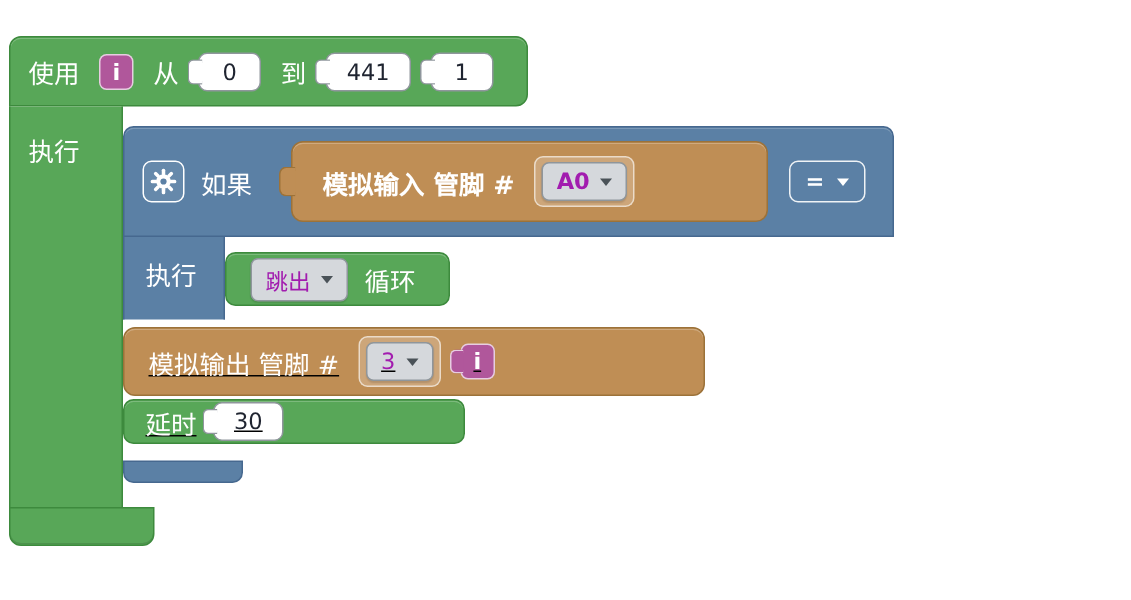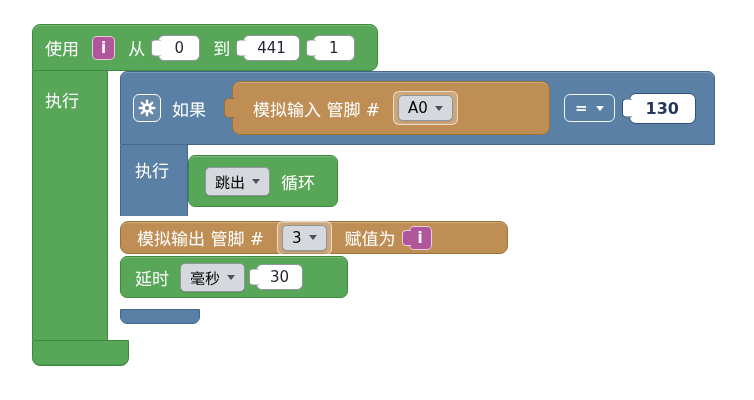--- a/index.html
+++ b/index.html
@@ -15,33 +15,33 @@
     --field-border:#8f969c;
     --navy-border:#2f4d77;
   }
   *{box-sizing:border-box;}
   body{margin:0;background:#fff;font-family:"DejaVu Sans","Liberation Sans",sans-serif;}
   .canvas{position:relative;width:754px;height:400px;background:#fff;overflow:hidden;}
 
   .block-label{color:#fff;font-size:17px;white-space:nowrap;}
 
   
-  .loop-block{position:absolute;left:32px;top:24px;display:flex;flex-direction:column;align-items:flex-start;}
+  .loop-block{position:absolute;left:6px;top:24px;display:flex;flex-direction:column;align-items:flex-start;}
   .loop-top{display:inline-flex;align-items:center;gap:13px;height:47px;padding:6px 22px 6px 12px;
     background:var(--loop-green);border:1px solid var(--green-border);border-radius:8px 8px 8px 0;
     box-shadow:inset 0 1px 0 rgba(255,255,255,.22);}
   .loop-body{display:flex;align-items:stretch;justify-content:center;}
   .loop-spine{flex:0 0 76px;background:var(--loop-green);border-left:1px solid var(--green-border);
     border-right:1px solid var(--green-border);padding:16px 0 0 12px;}
   .loop-statements{display:flex;flex-direction:column;align-items:flex-start;padding:0 0 16px 0;}
   .loop-bottom{width:97px;height:26px;background:var(--loop-green);border:1px solid var(--green-border);
     border-radius:0 0 8px 8px;box-shadow:inset 0 -1px 0 rgba(0,0,0,.12);}
 
   
-  .if-block{display:flex;flex-direction:column;align-items:flex-start;padding-left:12px;}
+  .if-block{display:flex;flex-direction:column;align-items:flex-start;margin-top:13px;}
   .if-header{display:inline-flex;align-items:center;min-height:74px;padding:8px 18px 8px 12px;
     background:var(--if-blue);border:1px solid var(--blue-border);border-radius:7px 7px 0 0;
     box-shadow:inset 0 1px 0 rgba(255,255,255,.2);}
   .if-section{display:flex;align-items:stretch;}
   .if-sec-spine{flex:0 0 68px;background:var(--if-blue);border-left:1px solid var(--blue-border);
     border-right:1px solid var(--blue-border);}
   .sec-do .if-sec-spine{padding:12px 0 0 14px;}
   .sec-else .if-sec-spine{padding:10px 0 0 14px;}
   .if-sec-stmts{display:flex;flex-direction:column;align-items:flex-start;}
   .sec-do .if-sec-stmts{padding:10px 0 9px 0;}
@@ -50,34 +50,34 @@
     border-radius:0 0 7px 7px;}
 
   .gear-btn{width:28px;height:28px;margin-right:11px;display:inline-flex;align-items:center;justify-content:center;
     border:1.6px solid #fff;border-radius:6px;background:rgba(255,255,255,.07);cursor:pointer;}
 
   .condition-wrap{display:flex;align-items:center;gap:14px;margin-left:26px;}
 
   
   .tan-block{position:relative;display:inline-flex;align-items:center;gap:13px;background:var(--io-tan);
     border:1px solid var(--tan-border);border-radius:8px;box-shadow:inset 0 1px 0 rgba(255,255,255,.25);}
-  .cond-tan{height:54px;padding:8px 20px;min-width:318px;}
+  .cond-tan{height:54px;padding:8px 20px;min-width:318px;font-weight:bold;}
   .cond-tan::before{content:"";position:absolute;left:-9px;top:50%;transform:translateY(-50%);
     width:10px;height:18px;background:var(--io-tan);border:1px solid var(--tan-border);border-right:none;
     border-radius:5px 0 0 5px;}
-  .aw-block{height:33px;padding:7px 16px;min-width:388px;}
+  .aw-block{height:46px;padding:7px 16px;min-width:388px;text-decoration:underline;}
 
   
   .slot{display:inline-flex;align-items:center;background:rgba(255,255,255,.22);
     border:1px solid rgba(255,255,255,.6);border-radius:6px;padding:3px 4px;}
 
   
   .dd{display:inline-flex;align-items:center;gap:7px;background:var(--dropdown-bg);
     border:1px solid var(--dropdown-border);border-radius:5px;padding:3px 9px;cursor:pointer;
-    color:#000000;font-size:15px;white-space:nowrap;box-shadow:0 1px 1px rgba(0,0,0,.12);}
+    color:#a21caf;font-size:15px;white-space:nowrap;box-shadow:0 1px 1px rgba(0,0,0,.12);}
   .tri{width:0;height:0;border-left:4.5px solid transparent;border-right:4.5px solid transparent;
     border-top:5.5px solid #4a5258;}
   .op-dd{display:inline-flex;align-items:center;gap:8px;border:1.6px solid rgba(255,255,255,.9);
     border-radius:6px;padding:4px 10px;color:#fff;font-size:15px;font-weight:bold;cursor:pointer;background:transparent;}
   .op-dd .tri{border-top-color:#fff;}
 
   
   .field{position:relative;display:inline-flex;align-items:center;justify-content:center;background:#fff;
     border:1px solid var(--field-border);border-radius:6px;padding:3px 13px;min-width:42px;
     color:#1f2430;font-size:15px;cursor:text;}
@@ -92,22 +92,22 @@
   .var-chip{position:relative;display:inline-flex;align-items:center;justify-content:center;
     background:var(--var-magenta);border:1.4px solid rgba(255,255,255,.7);border-radius:5px;
     padding:2px 8px;color:#fff;font-size:15px;font-weight:bold;cursor:pointer;}
   .var-chip.tabbed::before{content:"";position:absolute;left:-8px;top:50%;transform:translateY(-50%);
     width:8px;height:14px;background:var(--var-magenta);border:1.4px solid rgba(255,255,255,.7);
     border-right:none;border-radius:4px 0 0 4px;}
 
   
   .green-stmt{display:inline-flex;align-items:center;gap:11px;background:var(--loop-green);
     border:1px solid var(--green-border);border-radius:7px;box-shadow:inset 0 1px 0 rgba(255,255,255,.22);}
-  .break-block{height:52px;padding:3px 16px;min-width:150px;}
-  .delay-block{height:42px;padding:5px 14px;min-width:228px;margin-top:2px;}
+  .break-block{height:36px;padding:3px 16px;min-width:150px;}
+  .delay-block{height:30px;padding:5px 14px;min-width:228px;margin-top:2px;text-decoration:underline;}
 </style>
 </head>
 <body>
 
 <div class="canvas">
 
   <div class="loop-block">
 
     <div class="loop-top">
       <span class="block-label">使用</span>
@@ -165,23 +165,20 @@
                     <span class="tri"></span>
                   </span>
                 </span>
               </span>
 
               <span class="op-dd">
                 <span>=</span>
                 <span class="tri"></span>
               </span>
 
-              <span class="field navy">
-                <span>130</span>
-              </span>
             </span>
           </div>
 
           <div class="if-section sec-do">
             <div class="if-sec-spine">
               <span class="block-label">执行</span>
             </div>
             <div class="if-sec-stmts">
               <span class="green-stmt break-block">
                 <span class="dd">
@@ -197,32 +194,27 @@
             <div class="if-sec-stmts">
 
               <span class="tan-block aw-block">
                 <span class="block-label">模拟输出 管脚 #</span>
                 <span class="slot">
                   <span class="dd">
                     <span>3</span>
                     <span class="tri"></span>
                   </span>
                 </span>
-                <span class="block-label">赋值为</span>
                 <span class="var-chip tabbed">
                   <span>i</span>
                 </span>
               </span>
 
               <span class="green-stmt delay-block">
                 <span class="block-label">延时</span>
-                <span class="dd">
-                  <span>毫秒</span>
-                  <span class="tri"></span>
-                </span>
                 <span class="field">
                   <span>30</span>
                 </span>
               </span>
 
             </div>
           </div>
 
           <div class="if-bottom"></div>
         </div>

